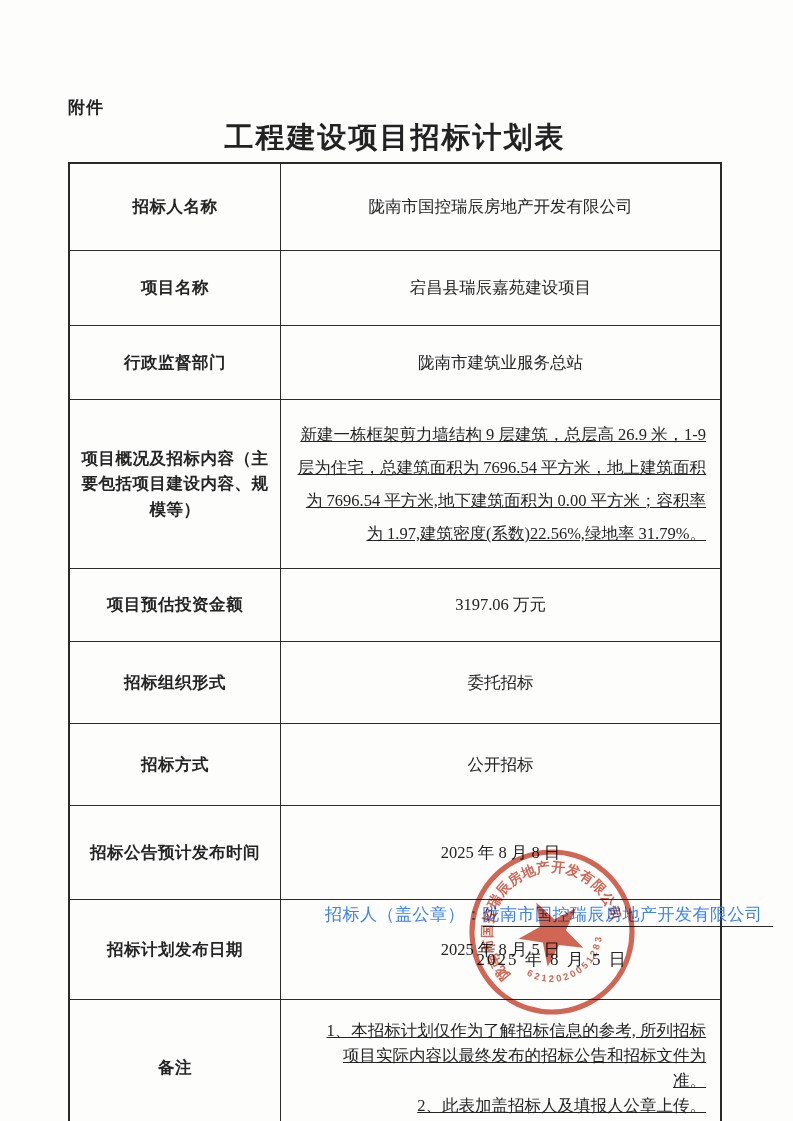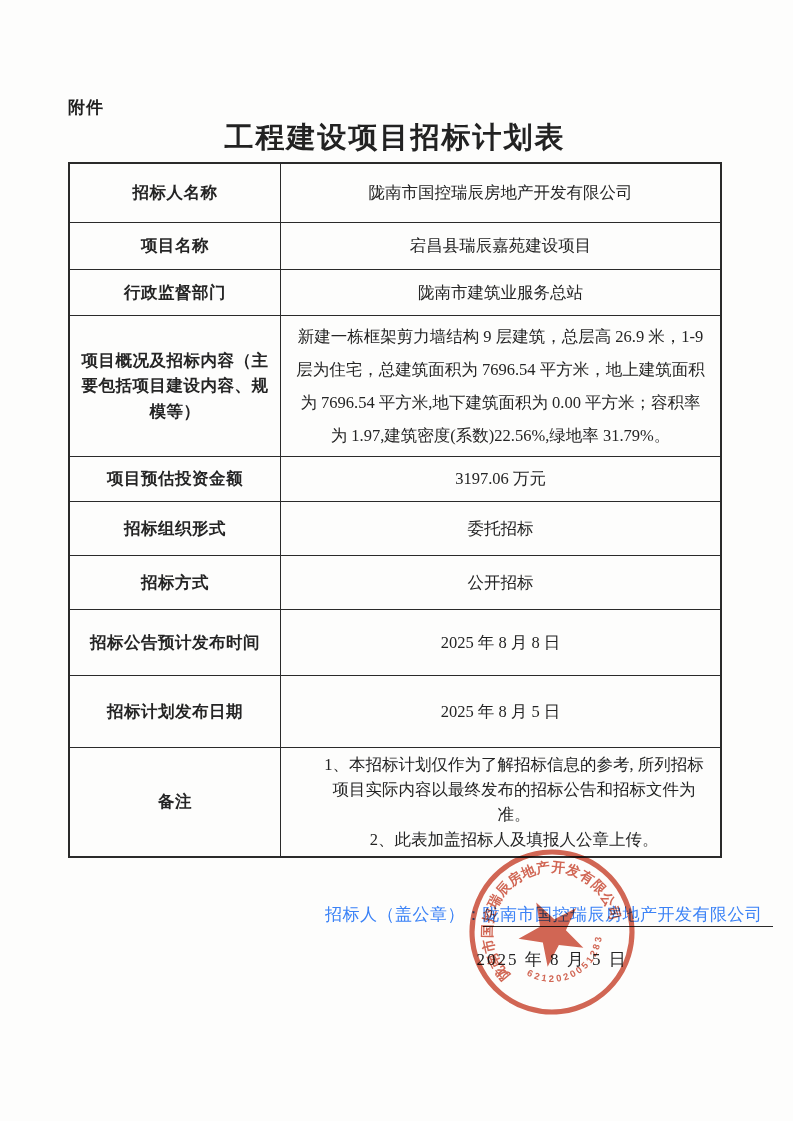--- a/index.html
+++ b/index.html
@@ -43,29 +43,29 @@
     border: 1.5px solid #2a2a2a;
     vertical-align: middle;
     font-size: 16.5px;
     line-height: 1.55;
   }
   td.lbl {
     width: 190px;
     text-align: center;
     font-weight: 600;
     letter-spacing: 0.5px;
-    padding: 4px 10px;
+    padding: 18px 10px;
     color: #242424;
   }
   td.val {
     text-align: center;
     padding: 4px 14px;
     color: #242424;
   }
-  td.val.left { text-align: center; }
+  td.val.left { text-align: right; text-decoration: underline; }
   tr.r0 td { height: 50px; }
   tr.r1 td { height: 38px; }
   tr.r2 td { height: 37px; }
   tr.r3 td { height: 61px; }
   tr.r4 td { height: 132px; }
   tr.r4 td.val { line-height: 33px; font-size: 16.5px; }
   tr.r5 td { height: 37px; }
   tr.r6 td { height: 36px; }
   tr.r7 td { height: 45px; }
   tr.r8 td { height: 45px; }

